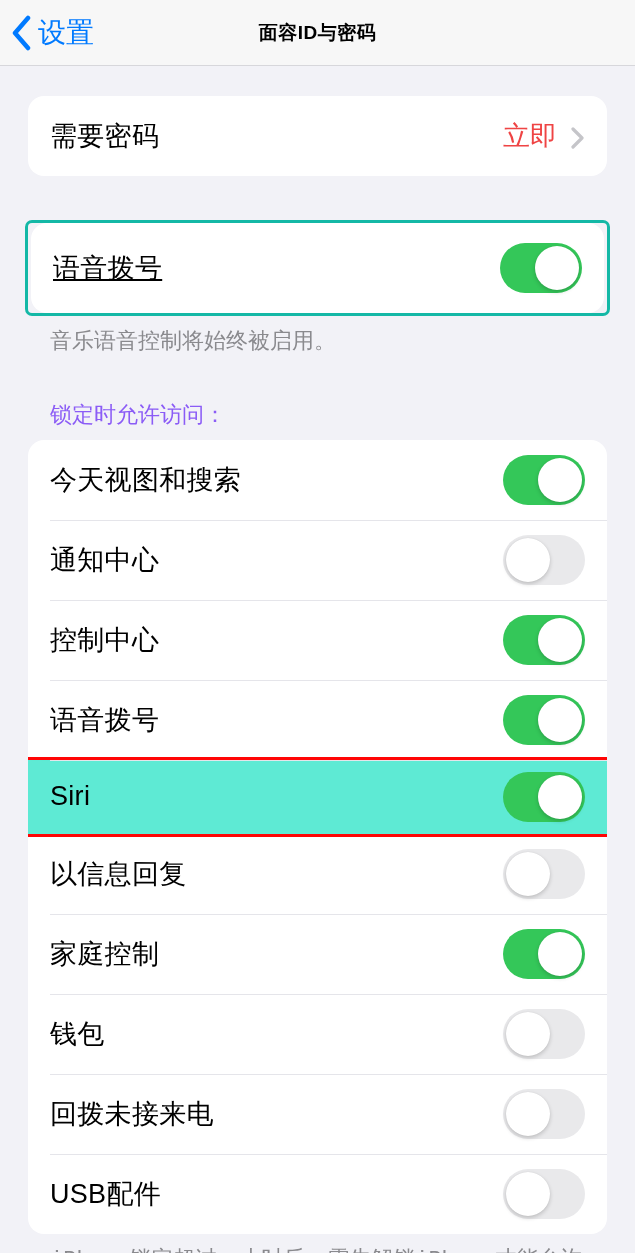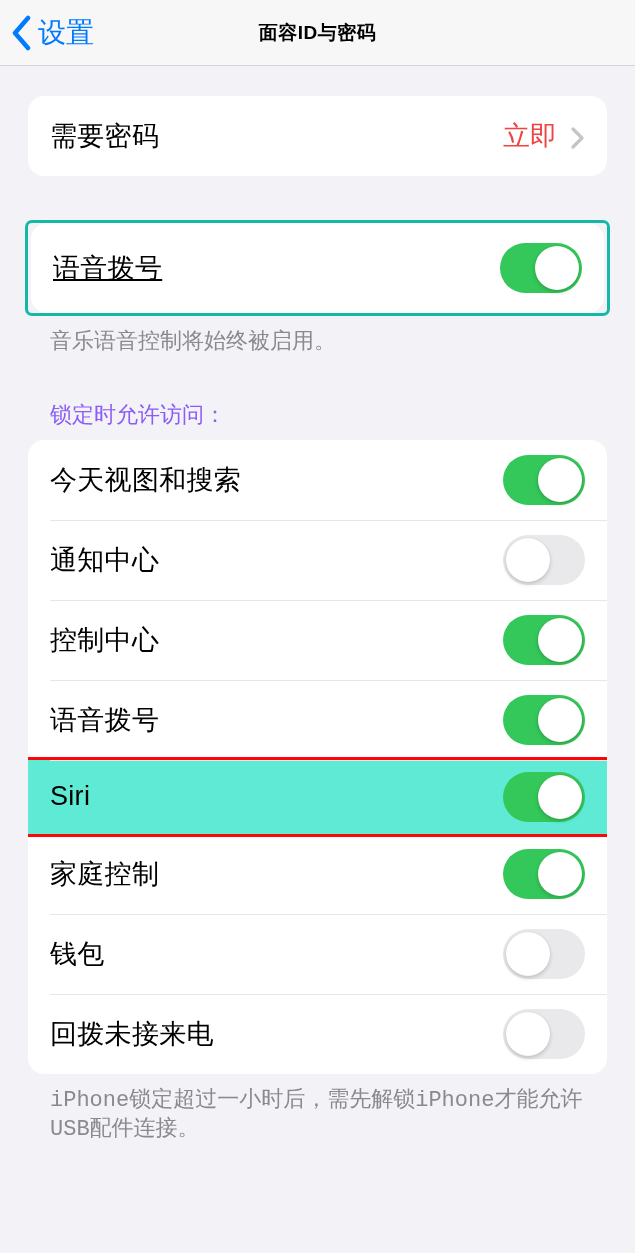--- a/index.html
+++ b/index.html
@@ -221,34 +221,46 @@
           <div class="toggle-knob"></div>
         </div>
       </div>
       <div class="row highlighted">
         <span class="row-label">Siri</span>
         <div class="toggle on">
           <div class="toggle-knob"></div>
         </div>
       </div>
       <div class="row">
+        <span class="row-label">以信息回复</span>
+        <div class="toggle off">
+          <div class="toggle-knob"></div>
+        </div>
+      </div>
+      <div class="row">
         <span class="row-label">家庭控制</span>
         <div class="toggle on">
           <div class="toggle-knob"></div>
         </div>
       </div>
       <div class="row">
         <span class="row-label">钱包</span>
         <div class="toggle off">
           <div class="toggle-knob"></div>
         </div>
       </div>
       <div class="row">
         <span class="row-label">回拨未接来电</span>
         <div class="toggle off">
           <div class="toggle-knob"></div>
         </div>
       </div>
+      <div class="row">
+        <span class="row-label">USB配件</span>
+        <div class="toggle off">
+          <div class="toggle-knob"></div>
+        </div>
+      </div>
     </div>
 
   <div class="footer-text">iPhone锁定超过一小时后，需先解锁iPhone才能允许USB配件连接。</div>
 
 </div>
 
 </body></html>

